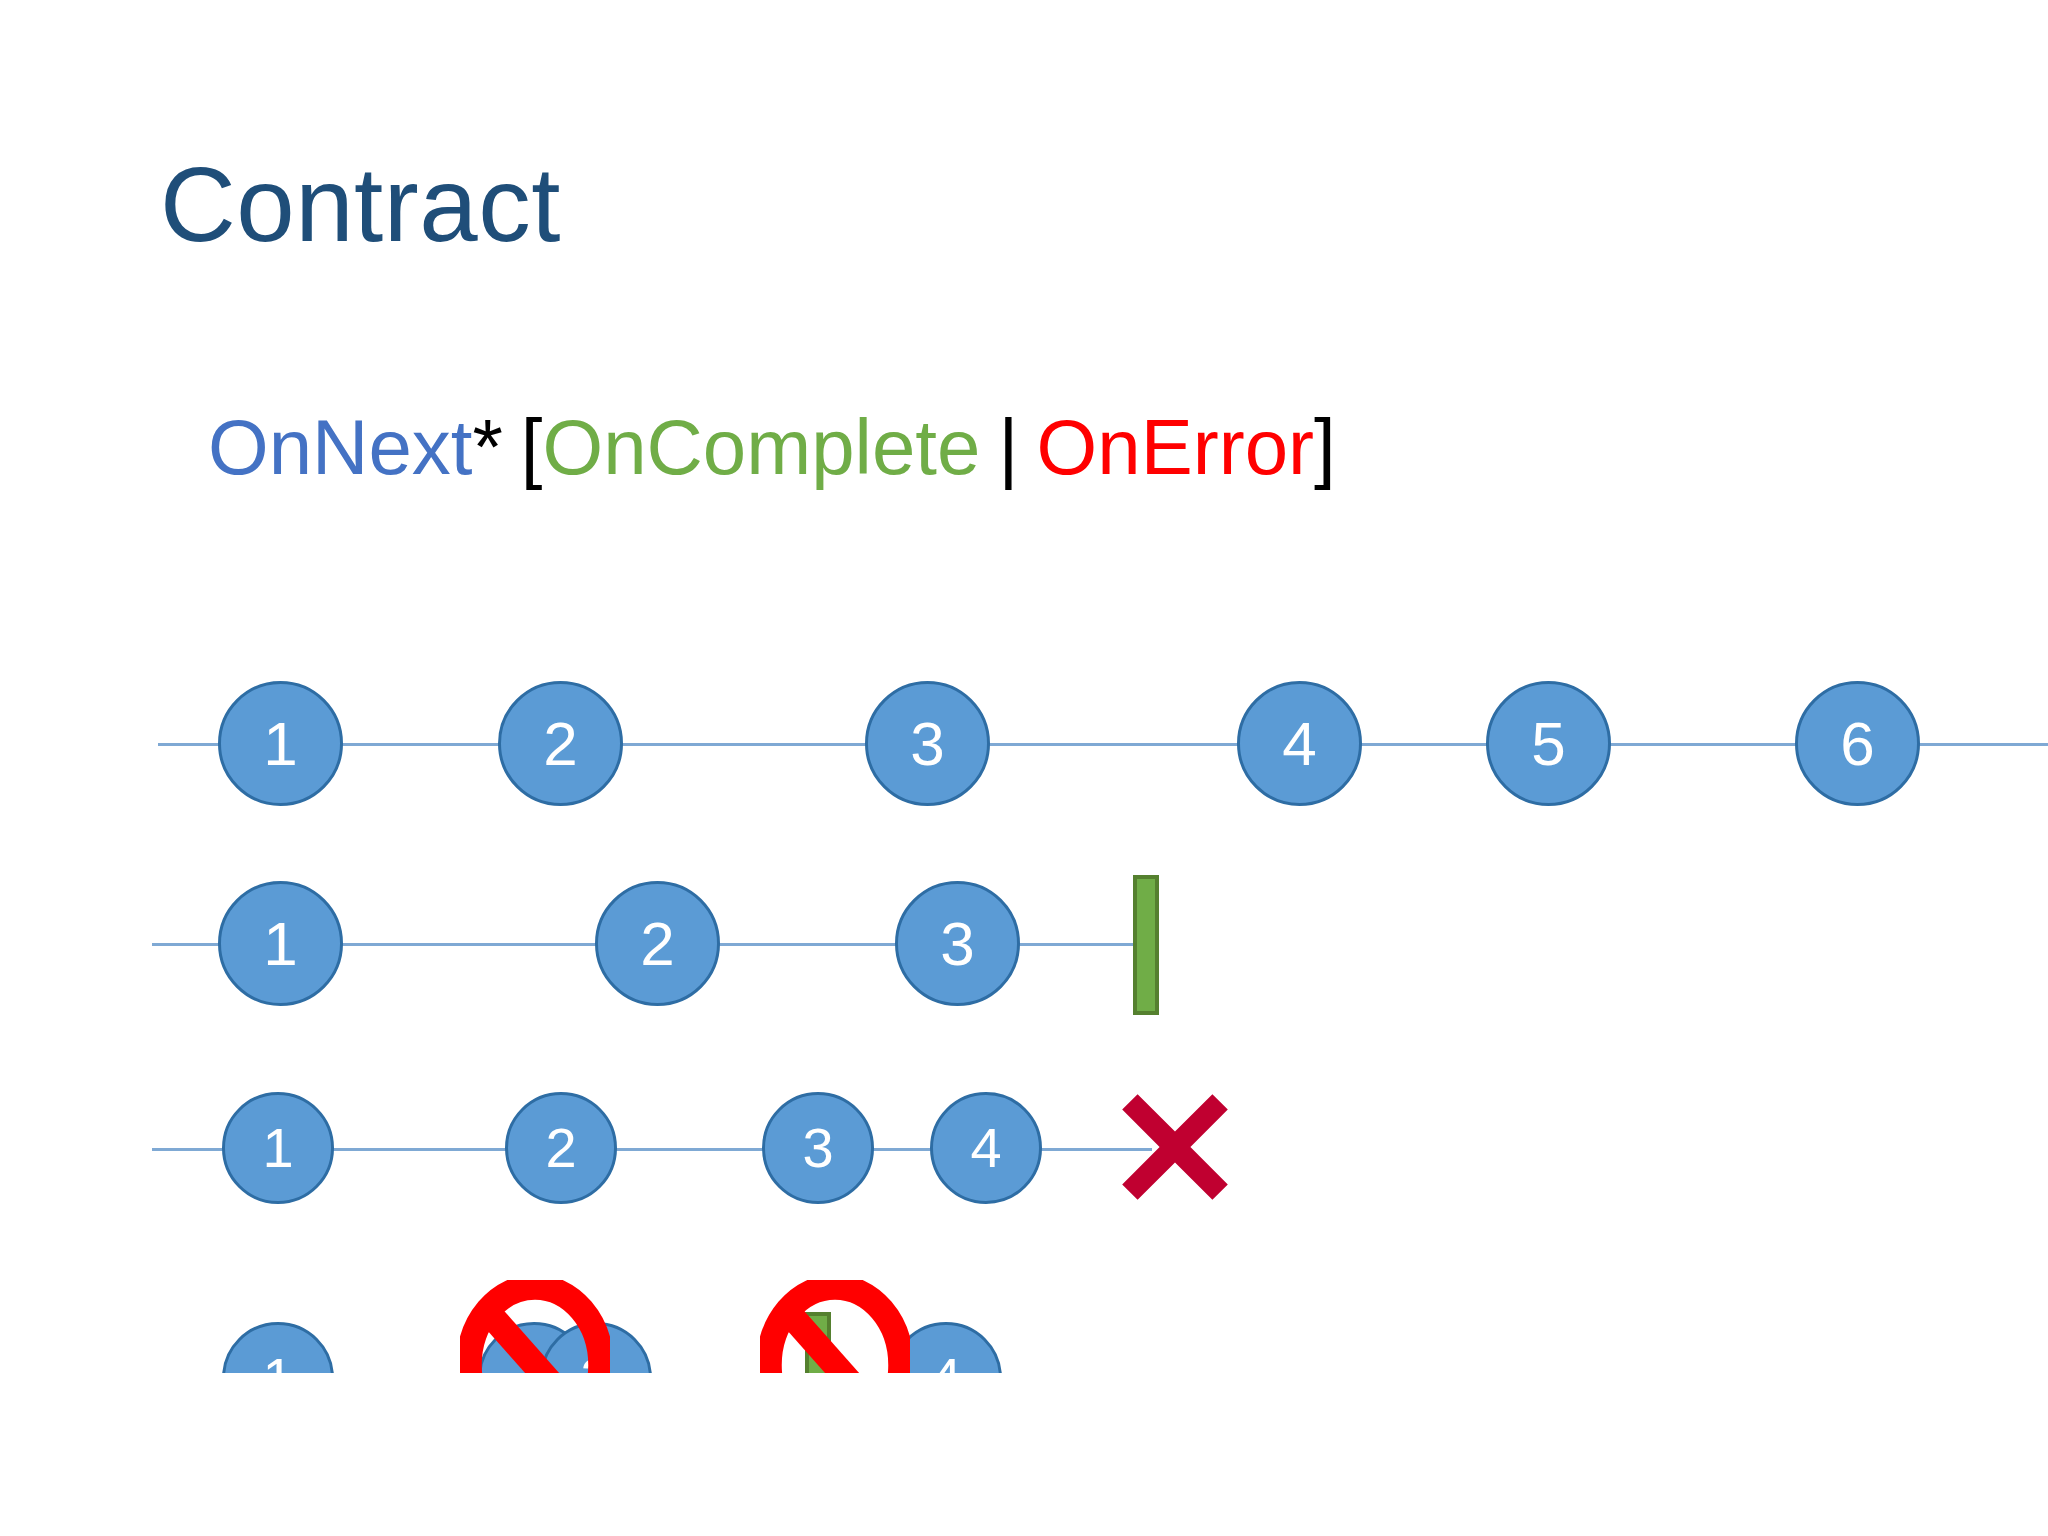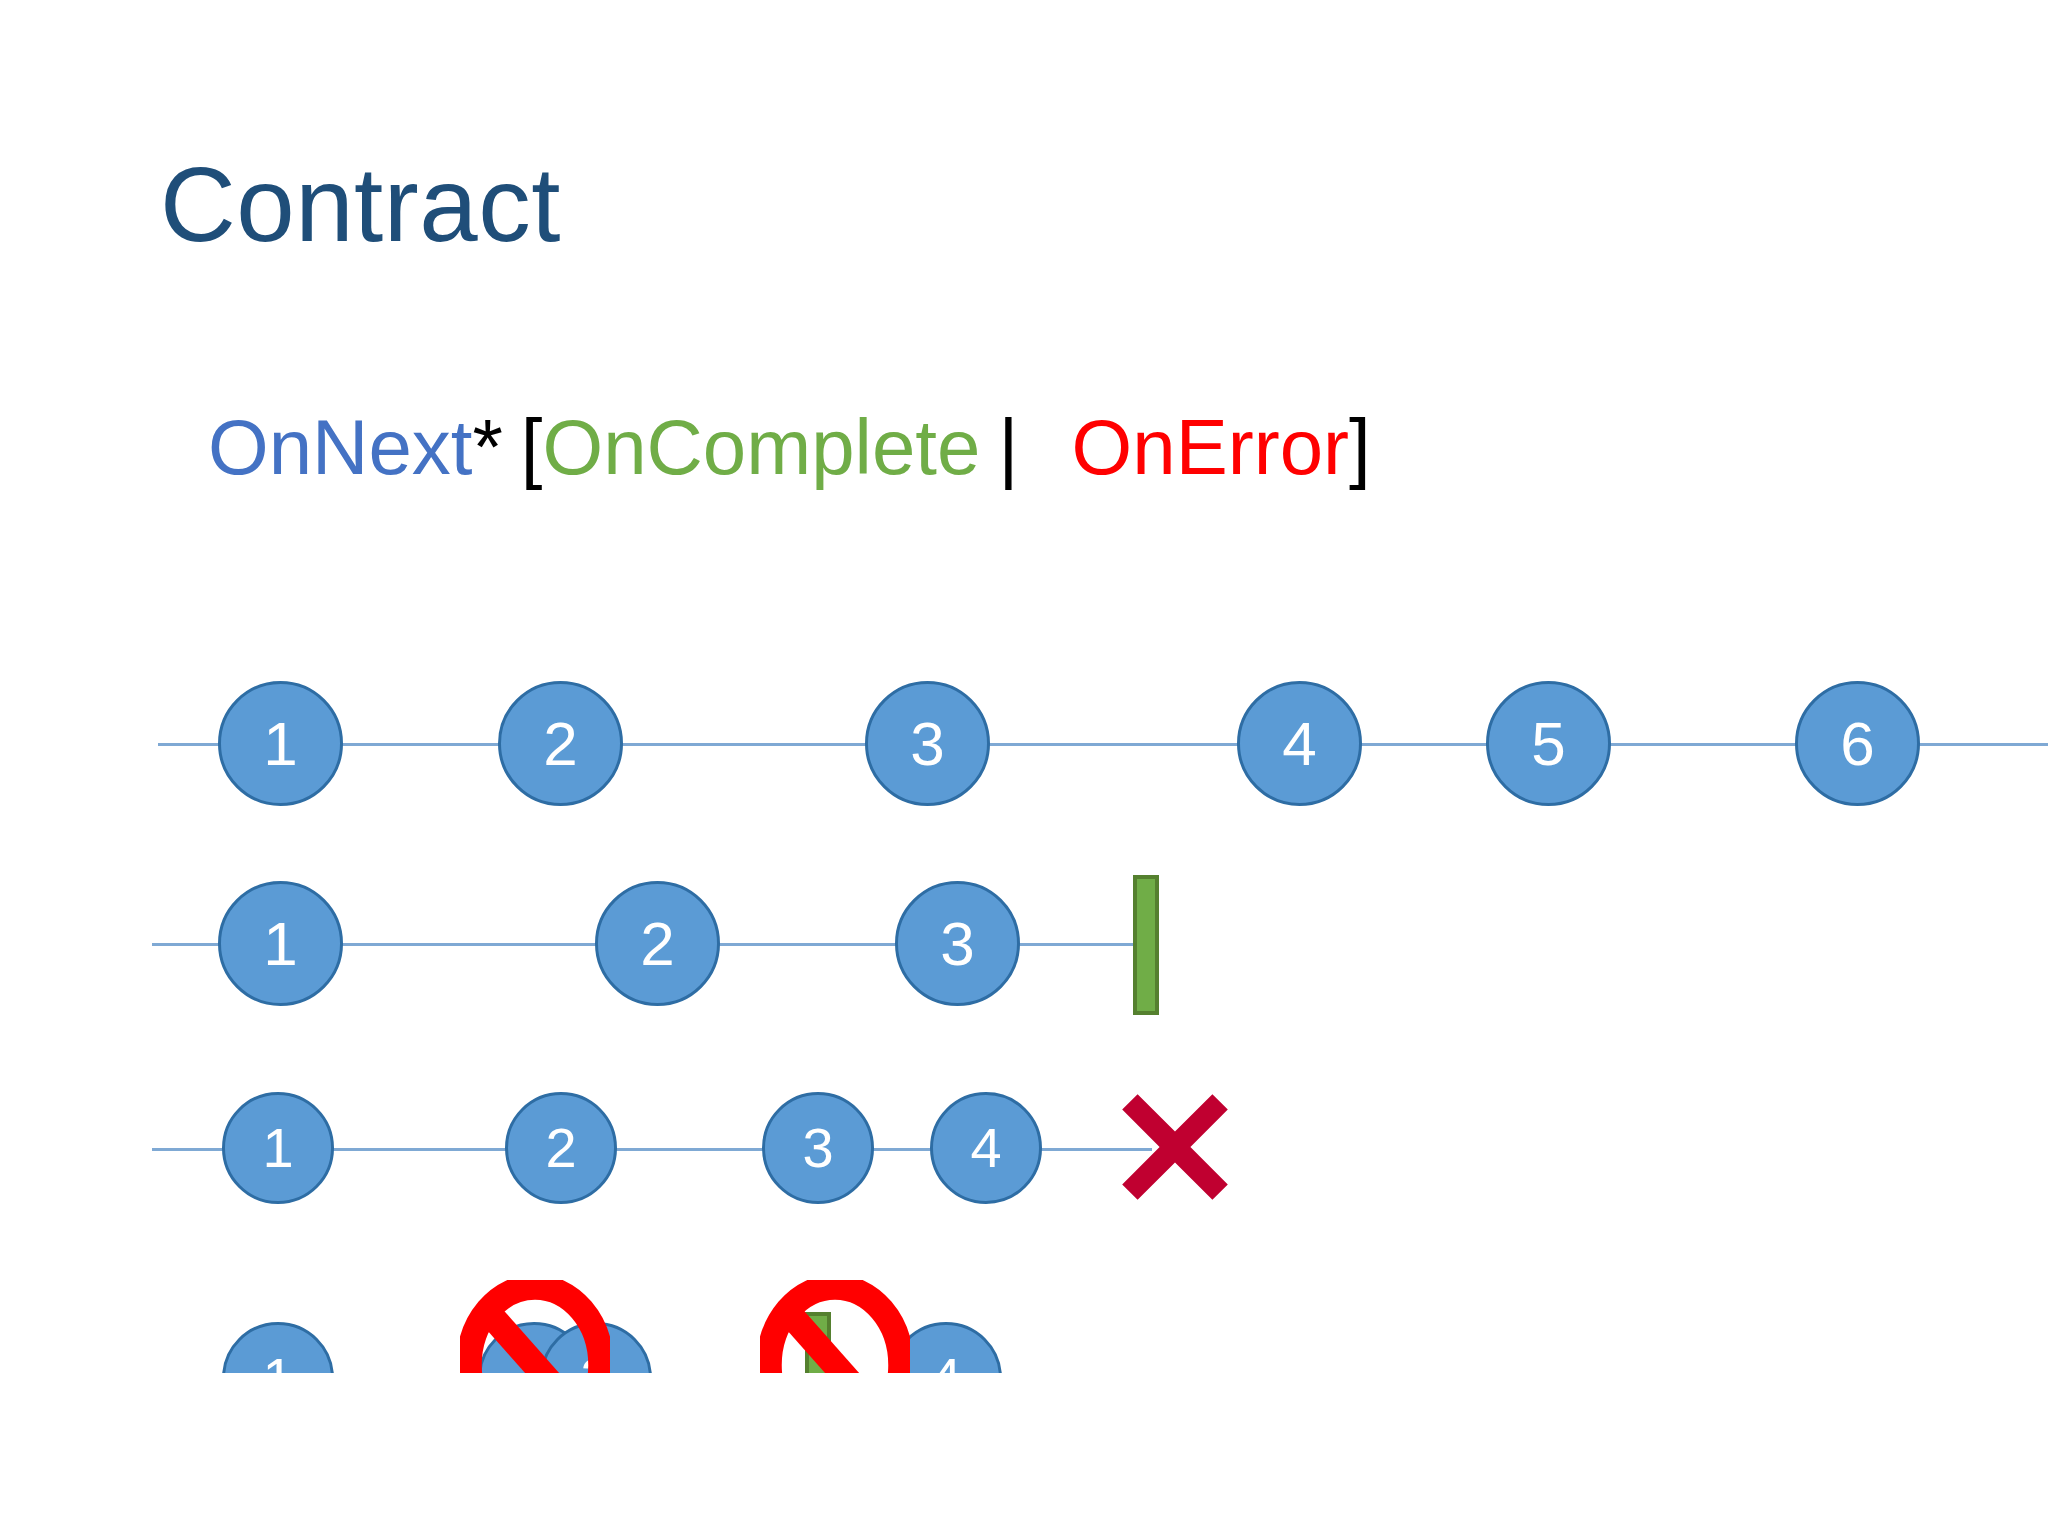--- a/index.html
+++ b/index.html
@@ -41,21 +41,21 @@
     font-weight: 300;
     white-space: nowrap;
     color: #000000;
   }
   #contract-line .tok { display: inline; }
   .tok-onnext    { color: #4472C4; margin-left: 48px; }
   .tok-star      { color: #000000; }
   .tok-bracket   { color: #000000; }
   .tok-oncomplete{ color: #70AD47; }
   .tok-pipe      { color: #000000; }
-  .tok-onerror   { color: #FF0000; margin-left: 35px; }
+  .tok-onerror   { color: #FF0000; }
   .sp { display:inline-block; width: 18px; }
 
   
   .row {
     position: absolute;
     left: 0;
     width: 2048px;
     height: 180px;
   }
   .row-line {

